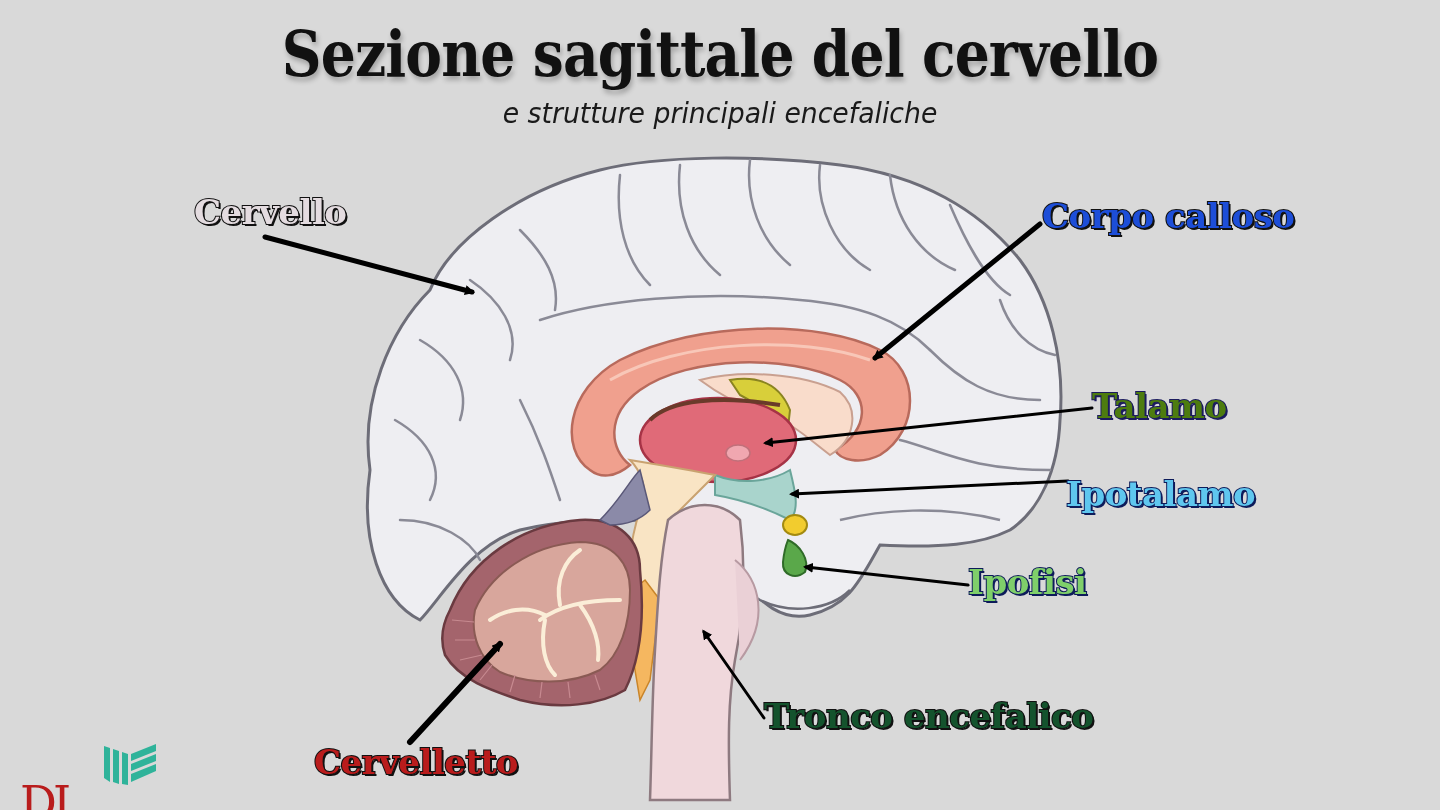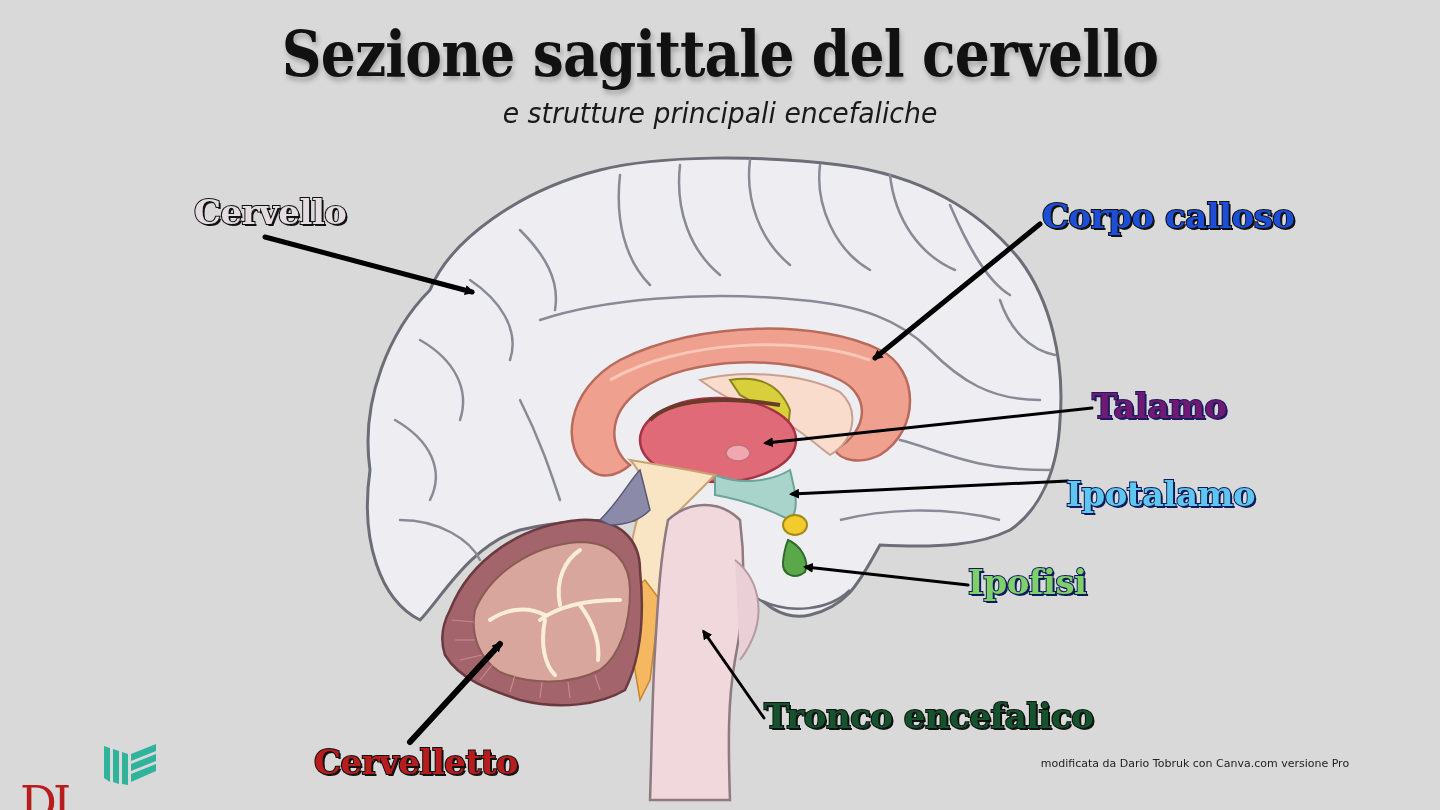--- a/index.html
+++ b/index.html
@@ -95,33 +95,32 @@
     <line x1="1092" y1="408" x2="766" y2="443" stroke-width="3" marker-end="url(#ahs)"></line>
     <line x1="1068" y1="481" x2="792" y2="494" stroke-width="3" marker-end="url(#ahs)"></line>
     <line x1="968" y1="585" x2="806" y2="567" stroke-width="3" marker-end="url(#ahs)"></line>
     <line x1="764" y1="718" x2="704" y2="632" stroke-width="3" marker-end="url(#ahs)"></line>
     <line x1="410" y1="742" x2="500" y2="644" stroke-width="6" marker-end="url(#ahs)"></line>
   </g>
 </svg>
 
 <div class="label" style="left:194px; top:192px; color:#e4dce0; -webkit-text-stroke:2px #111; paint-order:stroke fill; text-shadow:2px 2px 0 #111;">Cervello</div>
 <div class="label" style="left:1042px; top:196px; color:#1d4ed8; -webkit-text-stroke:2px #111; paint-order:stroke fill; text-shadow:2px 2px 0 #111;">Corpo calloso</div>
-<div class="label" style="left:1092px; top:386px; color:#701a75; -webkit-text-stroke:2px #1b1b5e; paint-order:stroke fill; text-shadow:2px 2px 0 #1b1b5e;">Talamo</div>
+<div class="label" style="left:1092px; top:386px; color:#4d7c0f; -webkit-text-stroke:2px #1b1b5e; paint-order:stroke fill; text-shadow:2px 2px 0 #1b1b5e;">Talamo</div>
 <div class="label" style="left:1066px; top:474px; color:#5fc7ef; -webkit-text-stroke:2px #0d1b5a; paint-order:stroke fill; text-shadow:2px 2px 0 #0d1b5a;">Ipotalamo</div>
 <div class="label" style="left:968px; top:562px; color:#7fcf6a; -webkit-text-stroke:2px #0d1b5a; paint-order:stroke fill; text-shadow:2px 2px 0 #0d1b5a;">Ipofisi</div>
 <div class="label" style="left:764px; top:696px; color:#14532d; -webkit-text-stroke:2px #111; paint-order:stroke fill; text-shadow:2px 2px 0 #111;">Tronco encefalico</div>
 <div class="label" style="left:314px; top:742px; color:#b91c1c; -webkit-text-stroke:2px #111; paint-order:stroke fill; text-shadow:2px 2px 0 #111;">Cervelletto</div>
 
 <div class="logo-dt">DI</div>
 <svg style="position:absolute; left:102px; top:742px;" width="56" height="44" viewBox="0 0 56 44">
   <g fill="#2fb39a">
     <polygon points="2,4 8,6 8,40 2,36"></polygon>
     <polygon points="11,7 17,9 17,42 11,40"></polygon>
     <polygon points="20,10 26,12 26,43 20,42"></polygon>
     <polygon points="29,12 54,2 54,9 29,19"></polygon>
     <polygon points="29,22 54,12 54,19 29,29"></polygon>
     <polygon points="29,32 54,22 54,29 29,40"></polygon>
   </g>
 </svg>
 
 <div class="credit">
-  <div>modificata da Dario Tobruk con Canva.com versione Pro</div>
 </div>
 
 </body></html>

